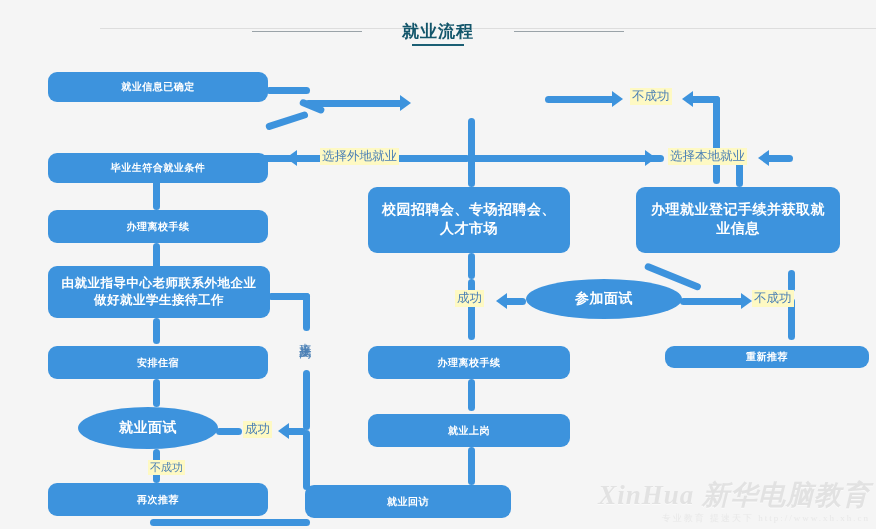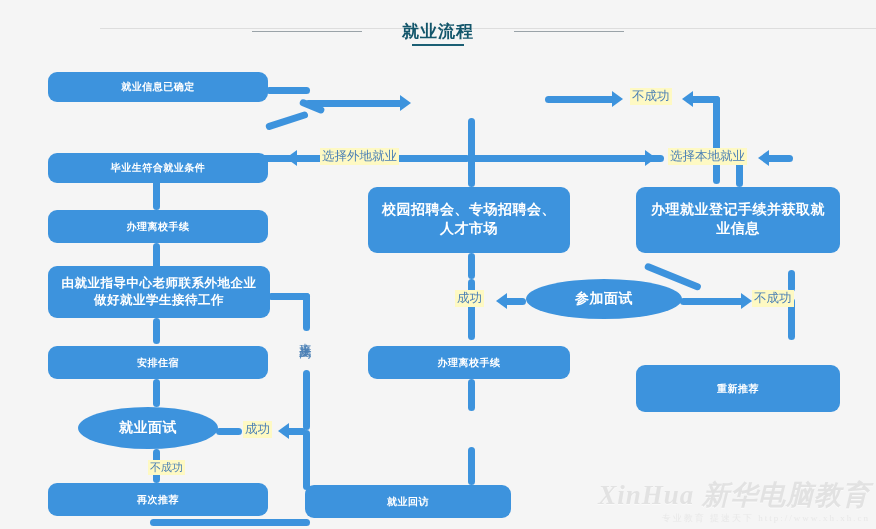--- a/index.html
+++ b/index.html
@@ -175,24 +175,25 @@
   <div class="node box two-line" style="left:368px;top:187px;width:202px;height:66px;">校园招聘会、专场招聘会、人才市场</div>
 
   <div class="node box small" style="left:48px;top:266px;width:222px;height:52px;">由就业指导中心老师联系外地企业做好就业学生接待工作</div>
 
   <div class="node ellipse" style="left:526px;top:279px;width:156px;height:40px;">参加面试</div>
 
   <div class="node box" style="left:48px;top:346px;width:220px;height:33px;">安排住宿</div>
 
   <div class="node box" style="left:368px;top:346px;width:202px;height:33px;">办理离校手续</div>
 
-  <div class="node box" style="left:636px;top:346px;width:204px;height:47px;margin-top:19px;">重新推荐</div>
+  <div class="node box" style="left:665px;top:346px;width:204px;height:22px;">重新推荐</div>
 
   <div class="node ellipse" style="left:78px;top:407px;width:140px;height:42px;">就业面试</div>
 
+  <div class="node box" style="left:368px;top:414px;width:202px;height:33px;">就业上岗</div>
 
   <div class="node box" style="left:48px;top:483px;width:220px;height:33px;">再次推荐</div>
 
   <div class="node box" style="left:305px;top:485px;width:206px;height:33px;">就业回访</div>
 
   <div class="elabel" style="left:630px;top:88px;">不成功</div>
 
   <div class="elabel" style="left:320px;top:148px;">选择外地就业</div>
 
   <div class="elabel" style="left:668px;top:148px;">选择本地就业</div>

